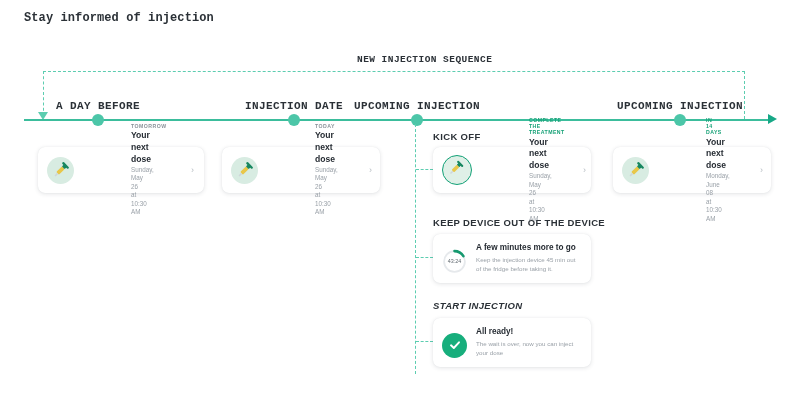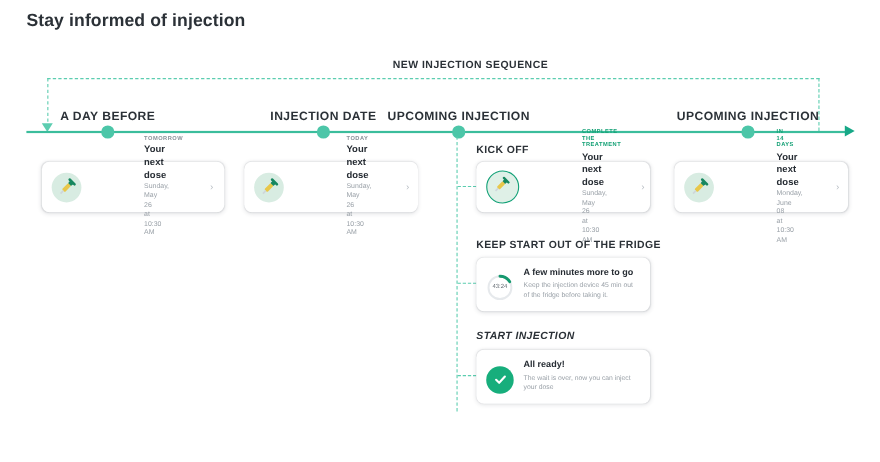--- a/index.html
+++ b/index.html
@@ -14,33 +14,35 @@
     color: #2d3339;
     overflow: hidden;
     position: relative;
   }
 
   
   .page-title {
     position: absolute;
     left: 24px;
     top: 11px;
-    font-size: 16px;
+    font-size: 12px;
     font-weight: bold;
     color: #2b3137;
     letter-spacing: .1px;
+    font-family: Liberation Mono, monospace;
   }
 
   
   .timeline-wrap {
     position: absolute;
     left: 0;
     top: 0;
     width: 800px;
     height: 404px;
+    font-family: Liberation Mono, monospace;
   }
   .axis {
     position: absolute;
     left: 24px;
     top: 119px;
     width: 748px;
     height: 2px;
     background: #3bbd9c;
   }
   .axis-arrow {
@@ -361,21 +363,21 @@
     </svg>
   </div>
   <div class="card-text">
     <div class="eyebrow green">IN 14 DAYS</div>
     <div class="card-title">Your next dose</div>
     <div class="card-sub">Monday, June 08 at 10:30 AM</div>
   </div>
   <div class="chevron">›</div>
 </div>
 
-<div class="section-heading" style="left:433px; top:217px;">KEEP START OUT OF THE FRIDGE</div>
+<div class="section-heading" style="left:433px; top:217px;">KEEP DEVICE OUT OF THE DEVICE</div>
 
 <div class="card info-card" style="left:433px; top:234px; width:158px;">
   <div class="timer">
     <svg width="25" height="25" viewBox="0 0 25 25">
       <circle cx="12.5" cy="12.5" r="10.4" fill="none" stroke="#e6e9ec" stroke-width="1.8"></circle>
       <path d="M 12.5 2.1 A 10.4 10.4 0 0 1 21.4 7.2" fill="none" stroke="#16996f" stroke-width="2.6" stroke-linecap="round"></path>
     </svg>
     <div class="timer-text">43:24</div>
   </div>
   <div class="info-text">

